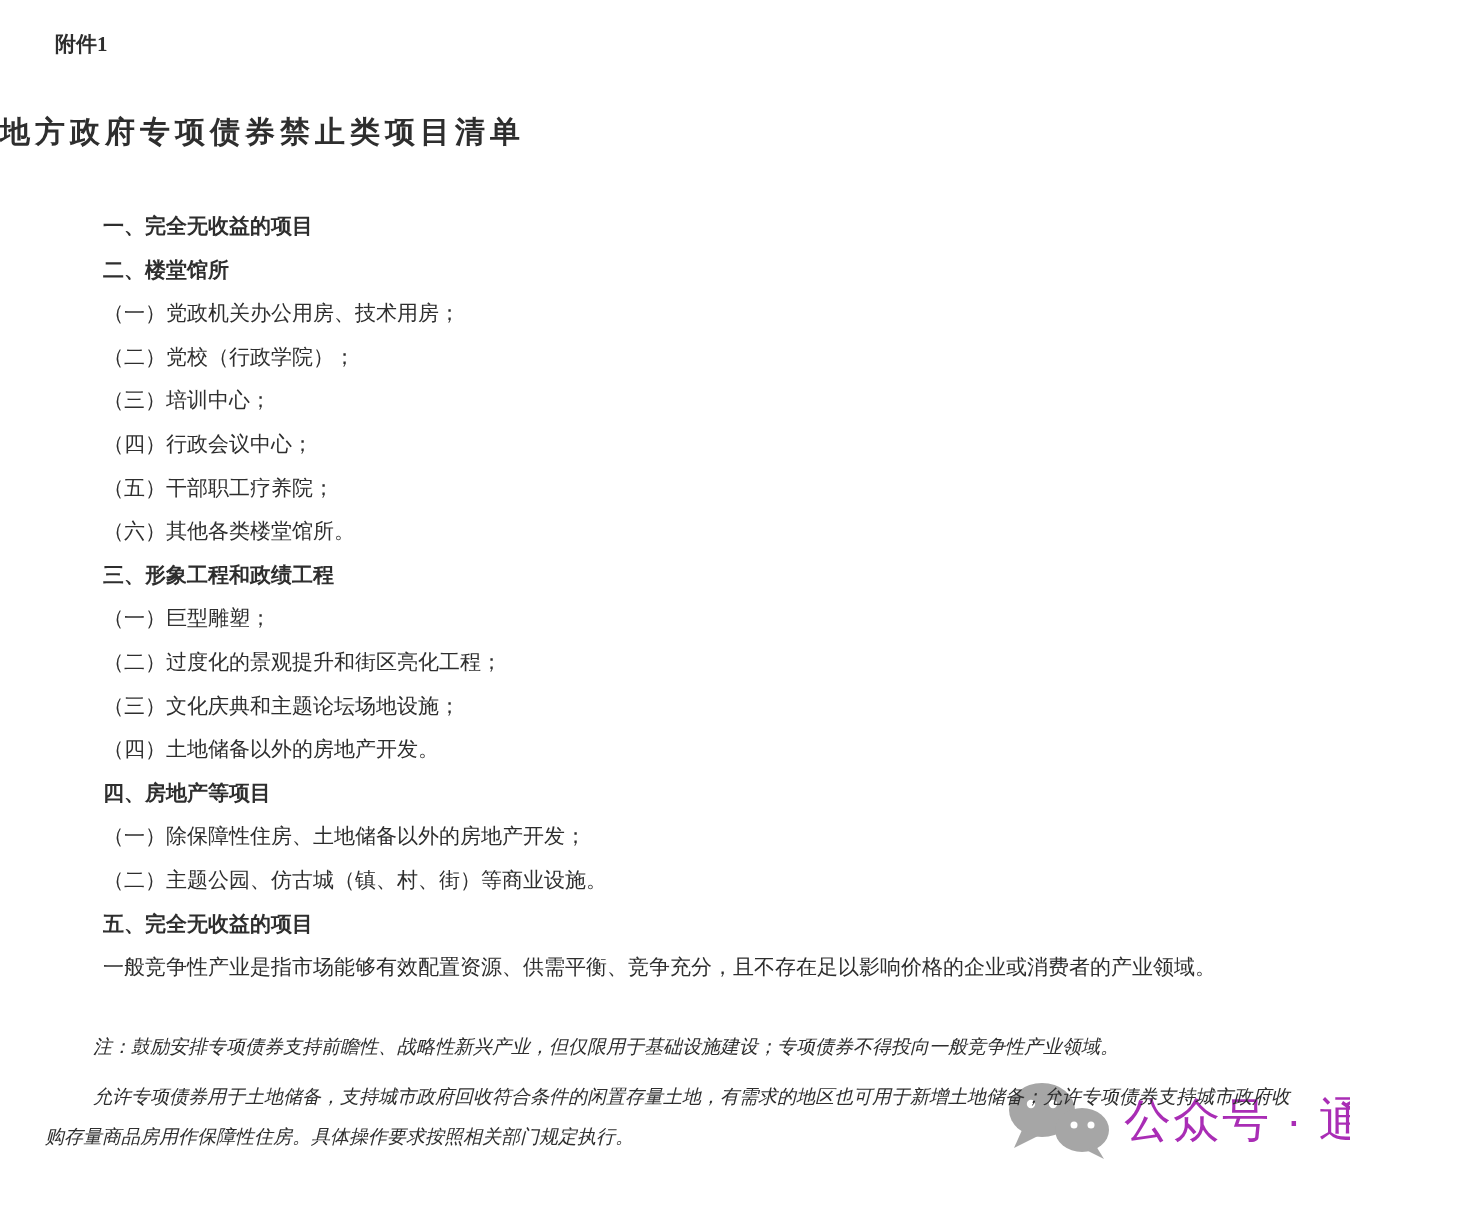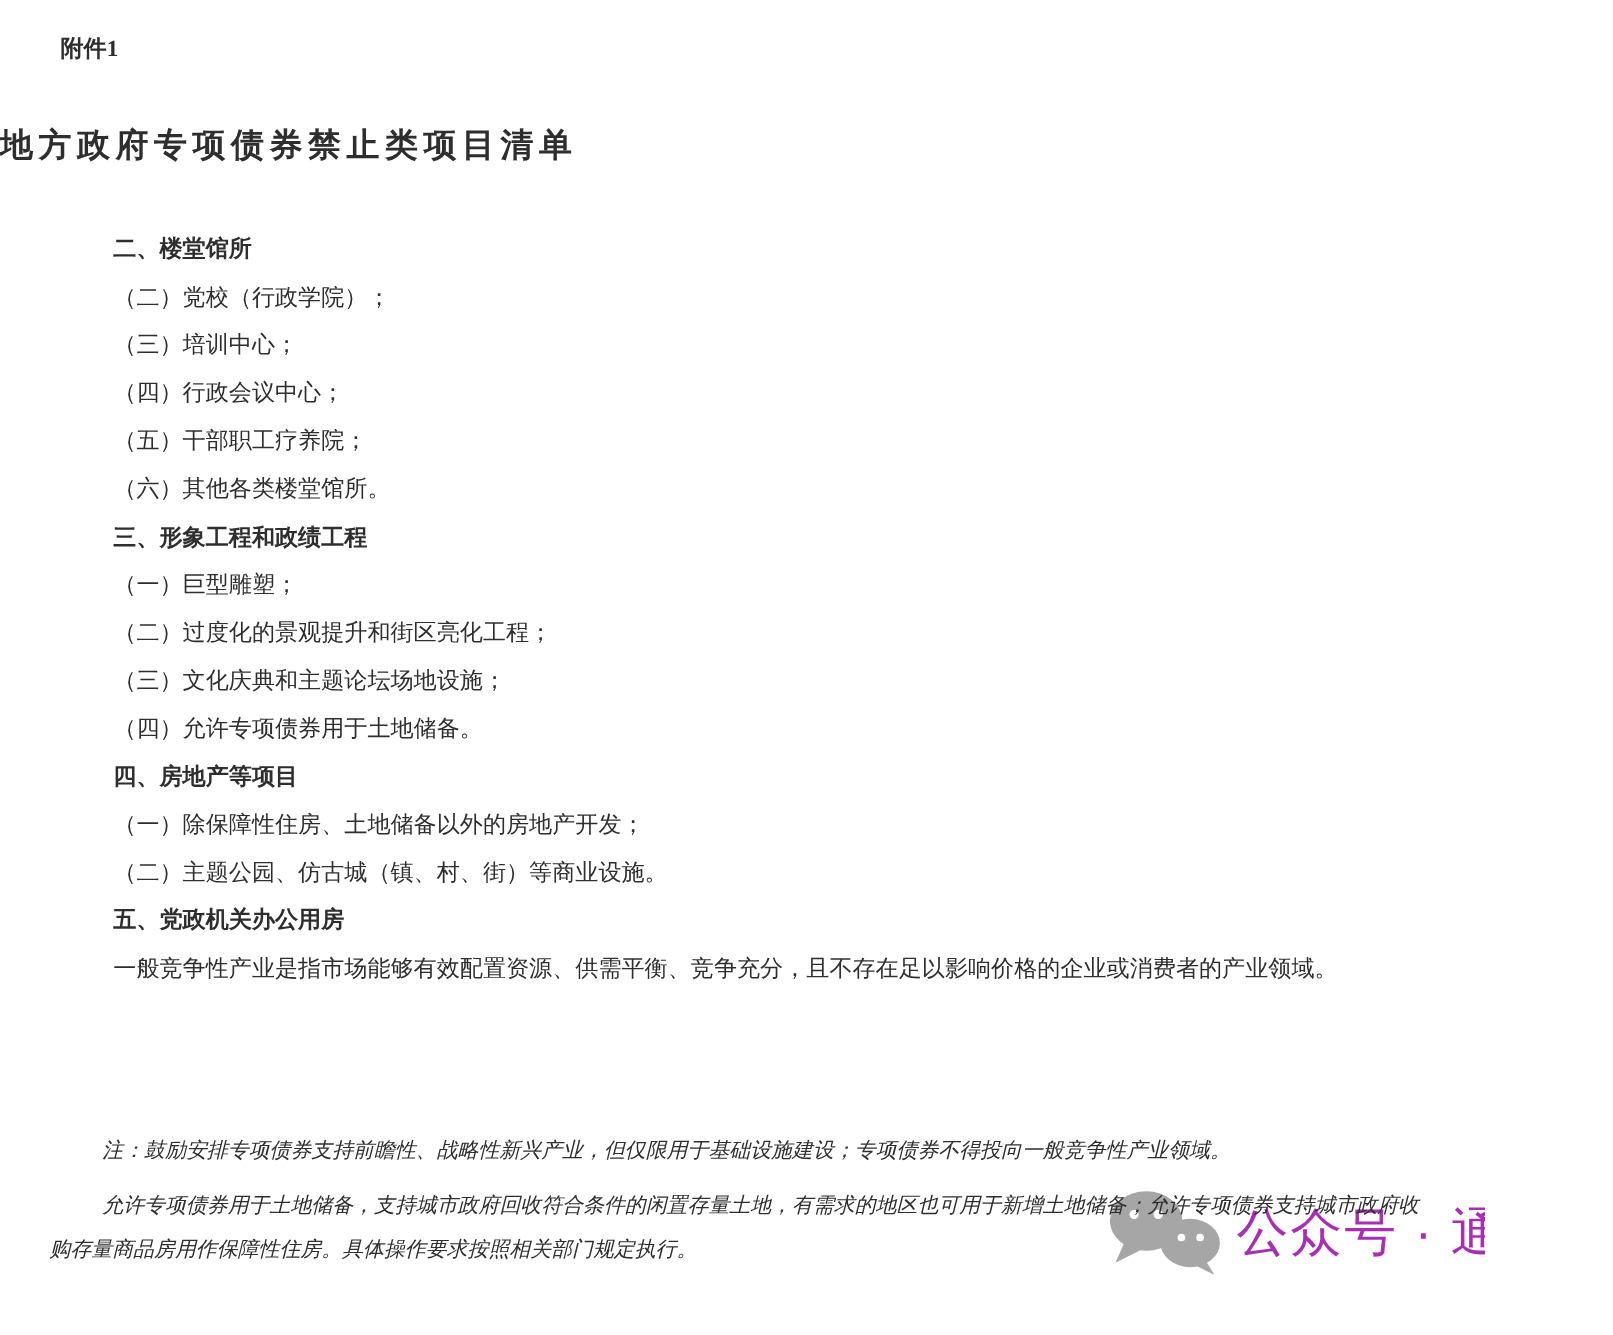--- a/index.html
+++ b/index.html
@@ -91,35 +91,37 @@
 </head>
 <body>
 
 <div class="page" style="color: rgb(46, 46, 46); background: rgb(255, 255, 255);">
 
   <div class="attachment">附件1</div>
 
   <h1 class="title">地方政府专项债券禁止类项目清单</h1>
 
   <div class="content" id="sections">
+      <p class="heading">一、完全无收益的项目</p>
       <p class="heading">二、楼堂馆所</p>
+      <p class="item">（一）党政机关办公用房、技术用房；</p>
       <p class="item">（二）党校（行政学院）；</p>
       <p class="item">（三）培训中心；</p>
       <p class="item">（四）行政会议中心；</p>
       <p class="item">（五）干部职工疗养院；</p>
       <p class="item">（六）其他各类楼堂馆所。</p>
       <p class="heading">三、形象工程和政绩工程</p>
       <p class="item">（一）巨型雕塑；</p>
       <p class="item">（二）过度化的景观提升和街区亮化工程；</p>
       <p class="item">（三）文化庆典和主题论坛场地设施；</p>
-      <p class="item">（四）允许专项债券用于土地储备。</p>
+      <p class="item">（四）土地储备以外的房地产开发。</p>
       <p class="heading">四、房地产等项目</p>
       <p class="item">（一）除保障性住房、土地储备以外的房地产开发；</p>
       <p class="item">（二）主题公园、仿古城（镇、村、街）等商业设施。</p>
-      <p class="heading">五、党政机关办公用房</p>
+      <p class="heading">五、完全无收益的项目</p>
       <p class="para">一般竞争性产业是指市场能够有效配置资源、供需平衡、竞争充分，且不存在足以影响价格的企业或消费者的产业领域。</p>
     </div>
 
   <div class="notes" id="notes">
       <p>注：鼓励安排专项债券支持前瞻性、战略性新兴产业，但仅限用于基础设施建设；专项债券不得投向一般竞争性产业领域。</p>
       <p>允许专项债券用于土地储备，支持城市政府回收符合条件的闲置存量土地，有需求的地区也可用于新增土地储备；允许专项债券支持城市政府收购存量商品房用作保障性住房。具体操作要求按照相关部门规定执行。</p>
     </div>
 
   <div class="watermark" id="watermark" style="color: #a21caf;">
     <svg width="104" height="80" viewBox="0 0 104 80">

